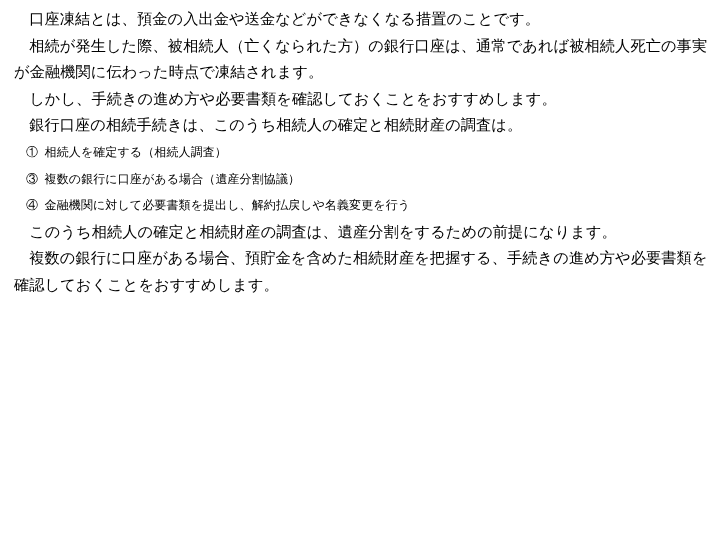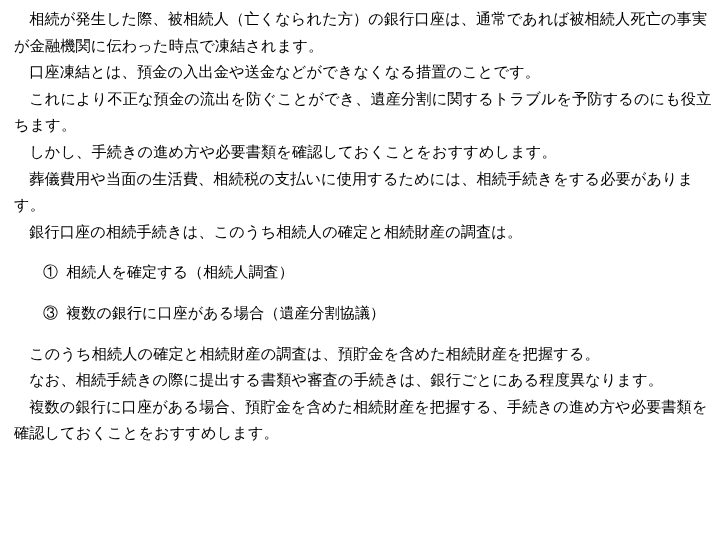--- a/index.html
+++ b/index.html
@@ -26,50 +26,50 @@
     text-align: left;
     margin: 0 0 0 0;
     letter-spacing: 0.1px;
     text-indent: 1em;
     word-break: break-all;
   }
   .para + .para {
     margin-top: 0;
   }
   .list-item {
-    font-size: 15px;
+    font-size: 12px;
     line-height: 26.6px;
-    margin: 14px;
+    margin: 0;
     text-indent: 0;
     padding-left: 1em;
     display: block;
     letter-spacing: 0.1px;
     word-break: break-all;
   }
   .list-item .marker {
     display: inline-block;
     width: 1.55em;
   }
 </style>
 </head>
 <body>
 
 <div id="doc">
 
+  <p class="para">口座凍結とは、預金の入出金や送金などができなくなる措置のことです。</p>
   <p class="para">相続が発生した際、被相続人（亡くなられた方）の銀行口座は、通常であれば被相続人死亡の事実が金融機関に伝わった時点で凍結されます。</p>
-  <p class="para">口座凍結とは、預金の入出金や送金などができなくなる措置のことです。</p>
-  <p class="para">これにより不正な預金の流出を防ぐことができ、遺産分割に関するトラブルを予防するのにも役立ちます。</p>
   <p class="para">しかし、手続きの進め方や必要書類を確認しておくことをおすすめします。</p>
-  <p class="para">葬儀費用や当面の生活費、相続税の支払いに使用するためには、相続手続きをする必要があります。</p>
   <p class="para">銀行口座の相続手続きは、このうち相続人の確定と相続財産の調査は。</p>
 
   <div class="list-item">
     <span class="marker">①</span><span>相続人を確定する（相続人調査）</span>
   </div>
   <div class="list-item">
     <span class="marker">③</span><span>複数の銀行に口座がある場合（遺産分割協議）</span>
   </div>
+  <div class="list-item">
+    <span class="marker">④</span><span>金融機関に対して必要書類を提出し、解約払戻しや名義変更を行う</span>
+  </div>
 
-  <p class="para">このうち相続人の確定と相続財産の調査は、預貯金を含めた相続財産を把握する。</p>
-  <p class="para">なお、相続手続きの際に提出する書類や審査の手続きは、銀行ごとにある程度異なります。</p>
+  <p class="para">このうち相続人の確定と相続財産の調査は、遺産分割をするための前提になります。</p>
   <p class="para">複数の銀行に口座がある場合、預貯金を含めた相続財産を把握する、手続きの進め方や必要書類を確認しておくことをおすすめします。</p>
 
 </div>
 
 </body></html>

